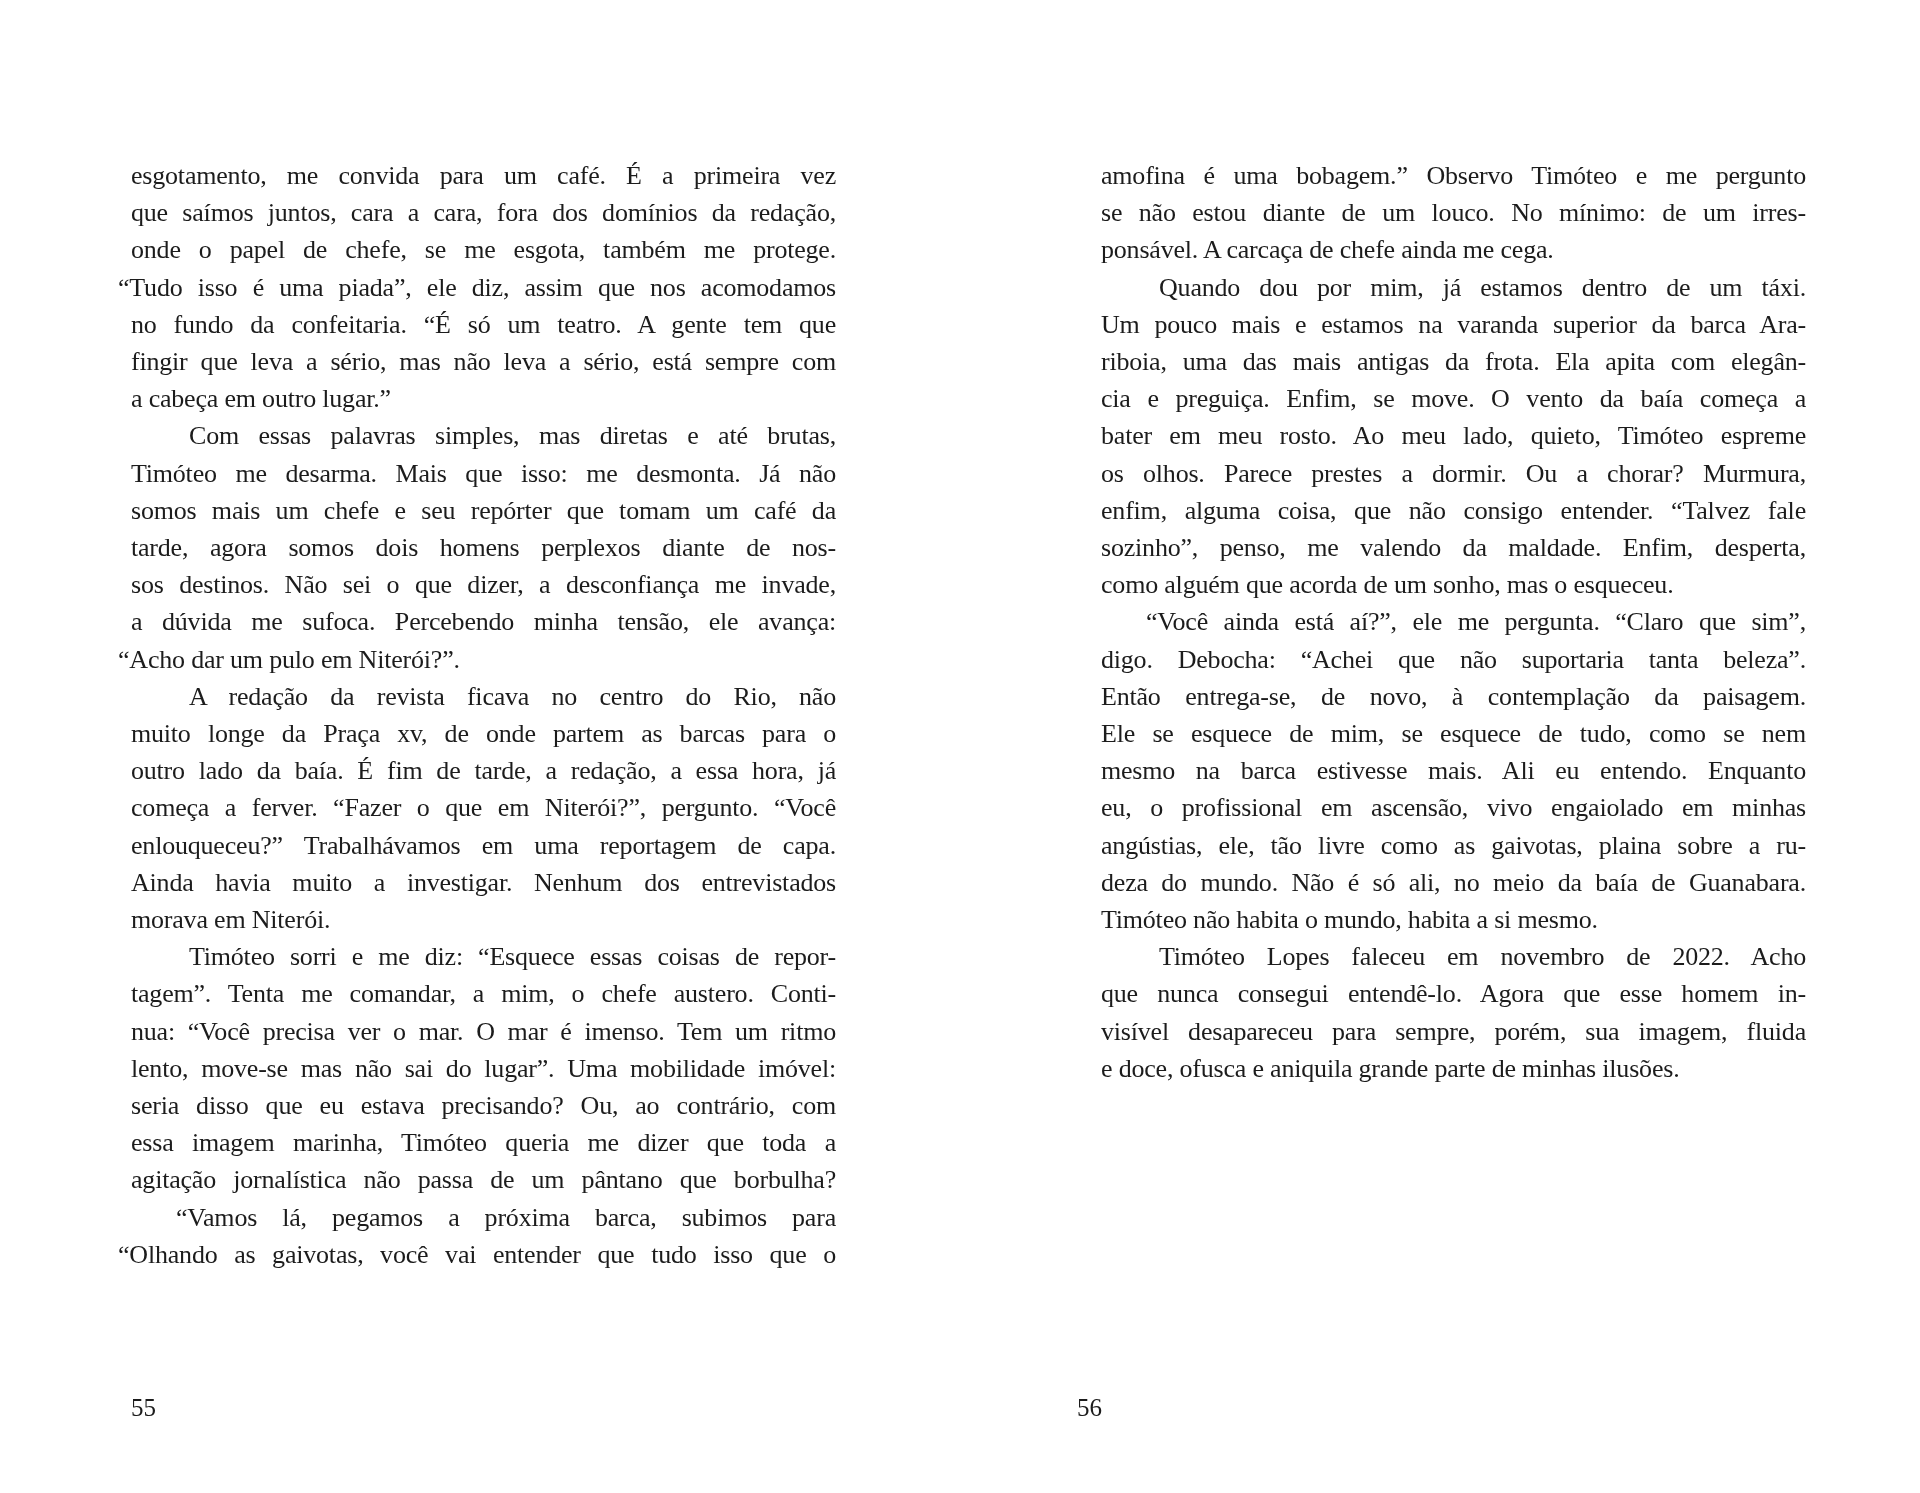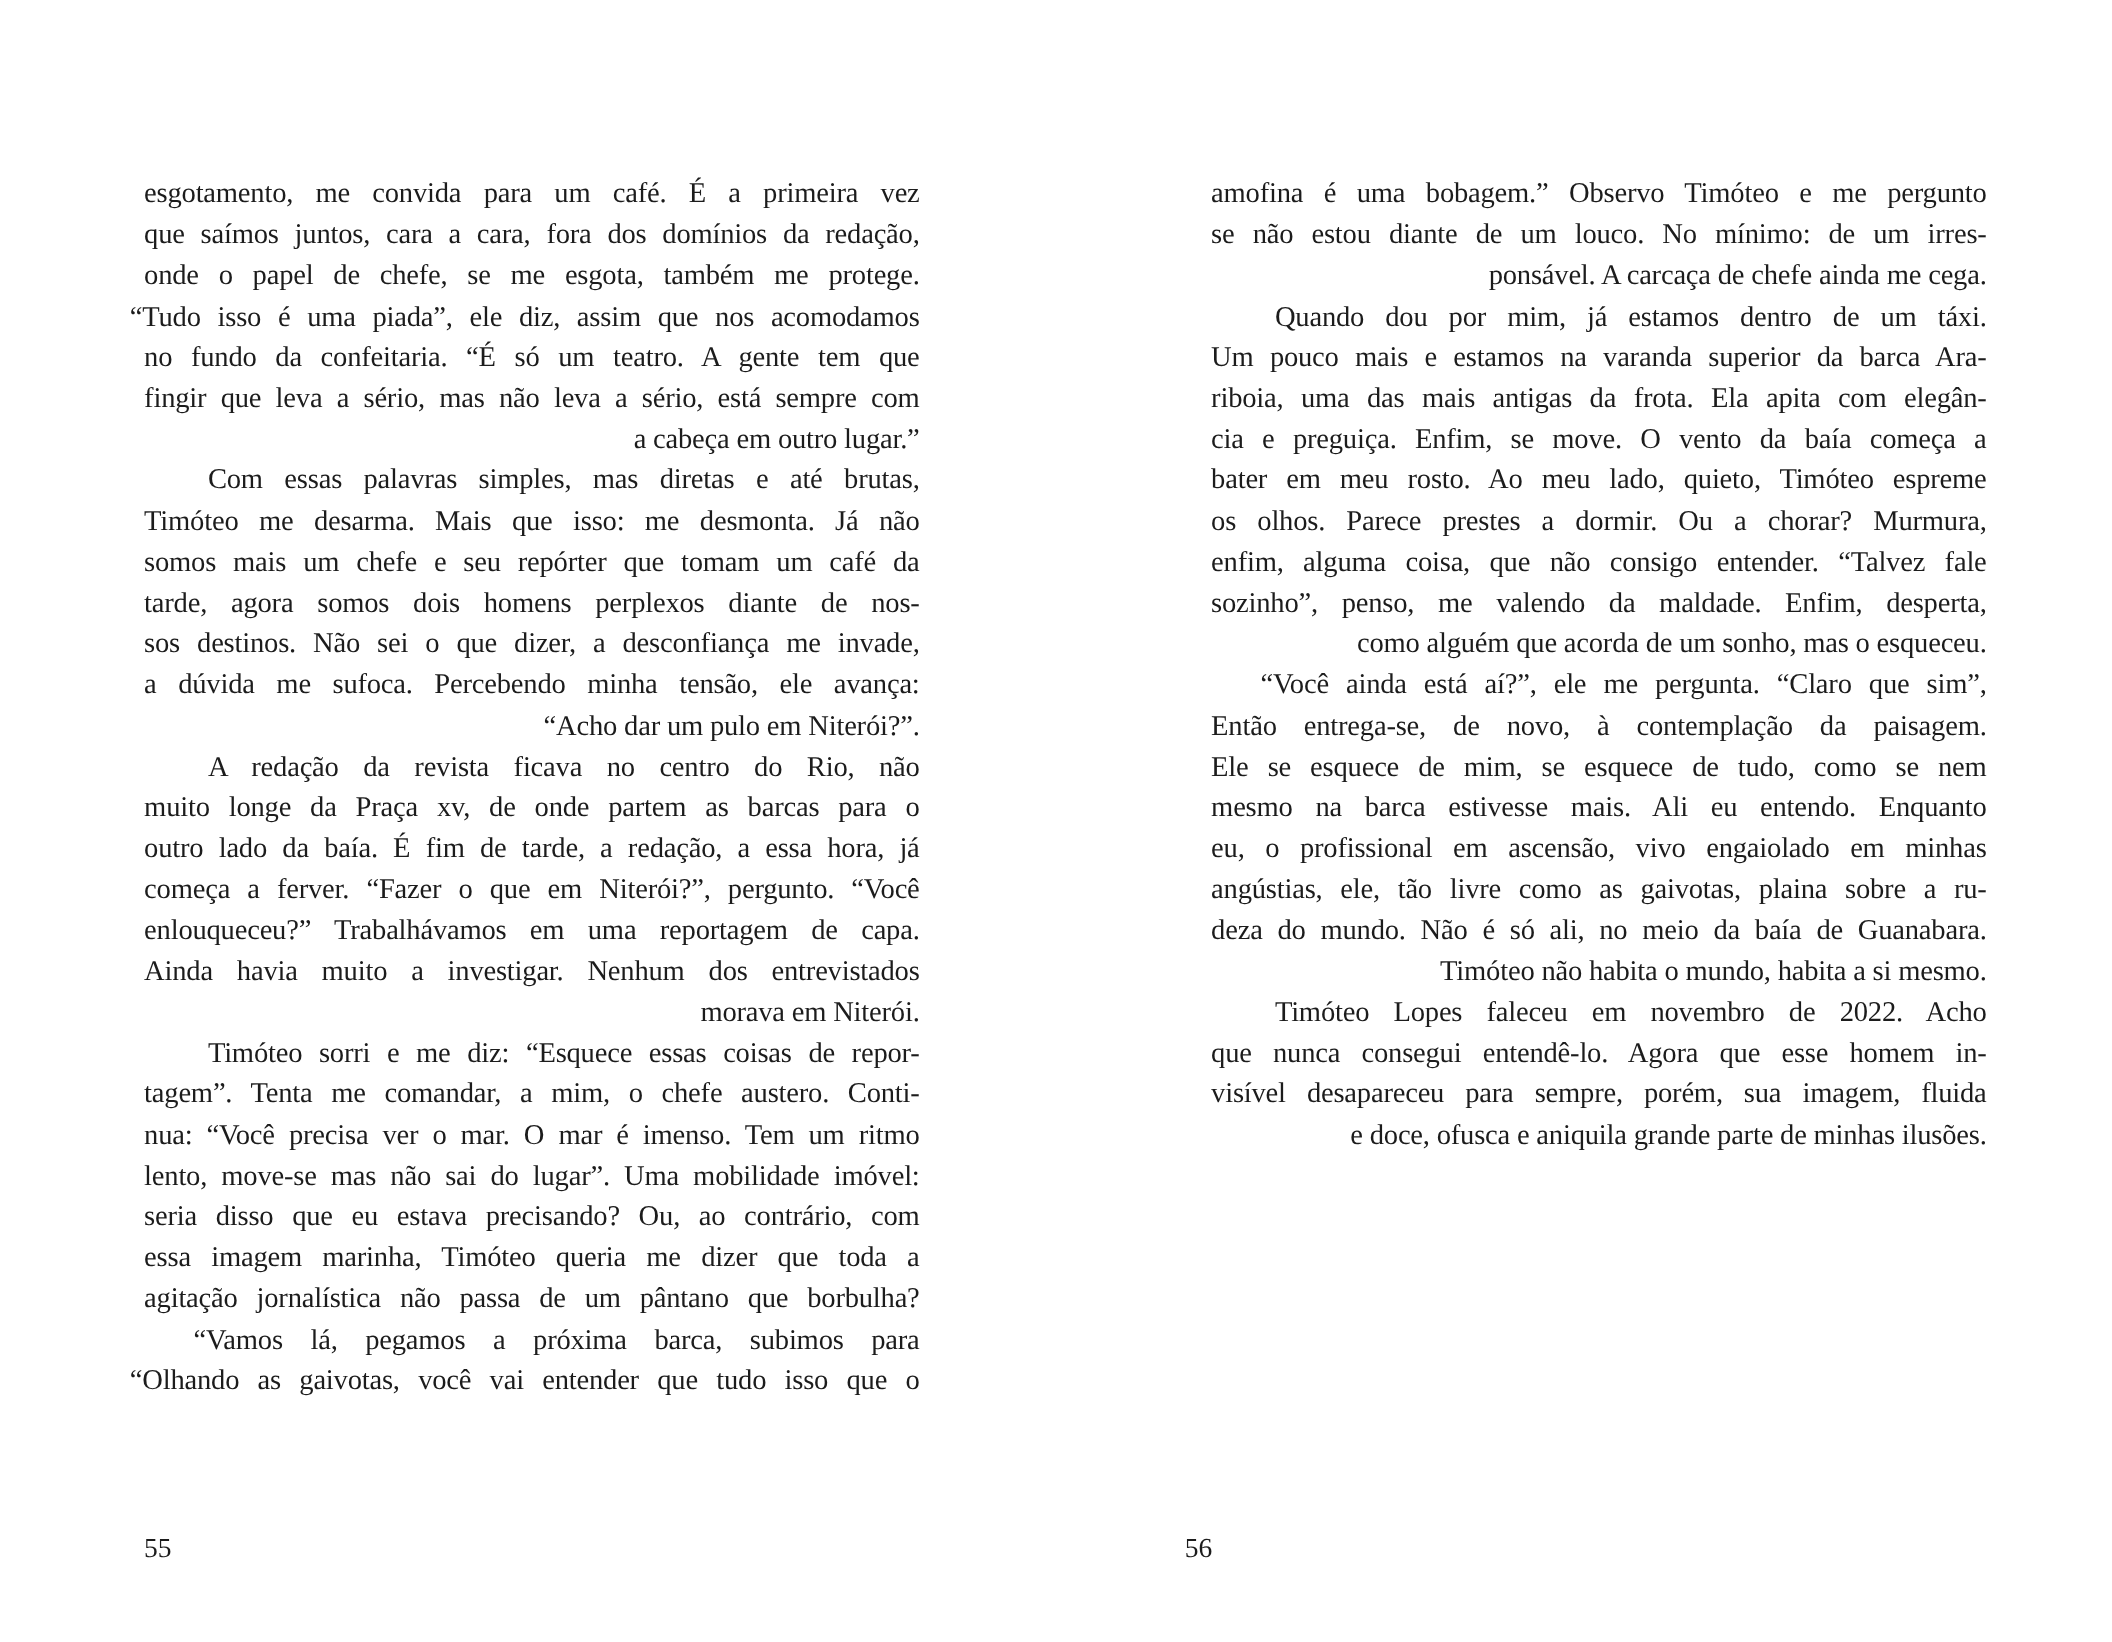--- a/index.html
+++ b/index.html
@@ -20,21 +20,20 @@
     width: 705px;
   }
   #col-left  { left: 131px; }
   #col-right { left: 1077px; margin-left: 24px; }
   .line {
     font-size: 26px;
     line-height: 37.2px;
     color: #1c1c1c;
     letter-spacing: -0.2px;
     white-space: normal;
-    text-align: right;
   }
   .line.just {
     text-align: justify;
     text-align-last: justify;
   }
   .line.start { padding-left: 58px; }
   .line.hang  { text-indent: -13px; }
   .pageno {
     position: absolute;
     top: 1394px;
@@ -89,20 +88,21 @@
     <div class="line just start">Quando dou por mim, já estamos dentro de um táxi.</div>
     <div class="line just">Um pouco mais e estamos na varanda superior da barca Ara-</div>
     <div class="line just">riboia, uma das mais antigas da frota. Ela apita com elegân-</div>
     <div class="line just">cia e preguiça. Enfim, se move. O vento da baía começa a</div>
     <div class="line just">bater em meu rosto. Ao meu lado, quieto, Timóteo espreme</div>
     <div class="line just">os olhos. Parece prestes a dormir. Ou a chorar? Murmura,</div>
     <div class="line just">enfim, alguma coisa, que não consigo entender. “Talvez fale</div>
     <div class="line just">sozinho”, penso, me valendo da maldade. Enfim, desperta,</div>
     <div class="line">como alguém que acorda de um sonho, mas o esqueceu.</div>
     <div class="line just start hang">“Você ainda está aí?”, ele me pergunta. “Claro que sim”,</div>
+    <div class="line just">digo. Debocha: “Achei que não suportaria tanta beleza”.</div>
     <div class="line just">Então entrega-se, de novo, à contemplação da paisagem.</div>
     <div class="line just">Ele se esquece de mim, se esquece de tudo, como se nem</div>
     <div class="line just">mesmo na barca estivesse mais. Ali eu entendo. Enquanto</div>
     <div class="line just">eu, o profissional em ascensão, vivo engaiolado em minhas</div>
     <div class="line just">angústias, ele, tão livre como as gaivotas, plaina sobre a ru-</div>
     <div class="line just">deza do mundo. Não é só ali, no meio da baía de Guanabara.</div>
     <div class="line">Timóteo não habita o mundo, habita a si mesmo.</div>
     <div class="line just start">Timóteo Lopes faleceu em novembro de 2022. Acho</div>
     <div class="line just">que nunca consegui entendê-lo. Agora que esse homem in-</div>
     <div class="line just">visível desapareceu para sempre, porém, sua imagem, fluida</div>

